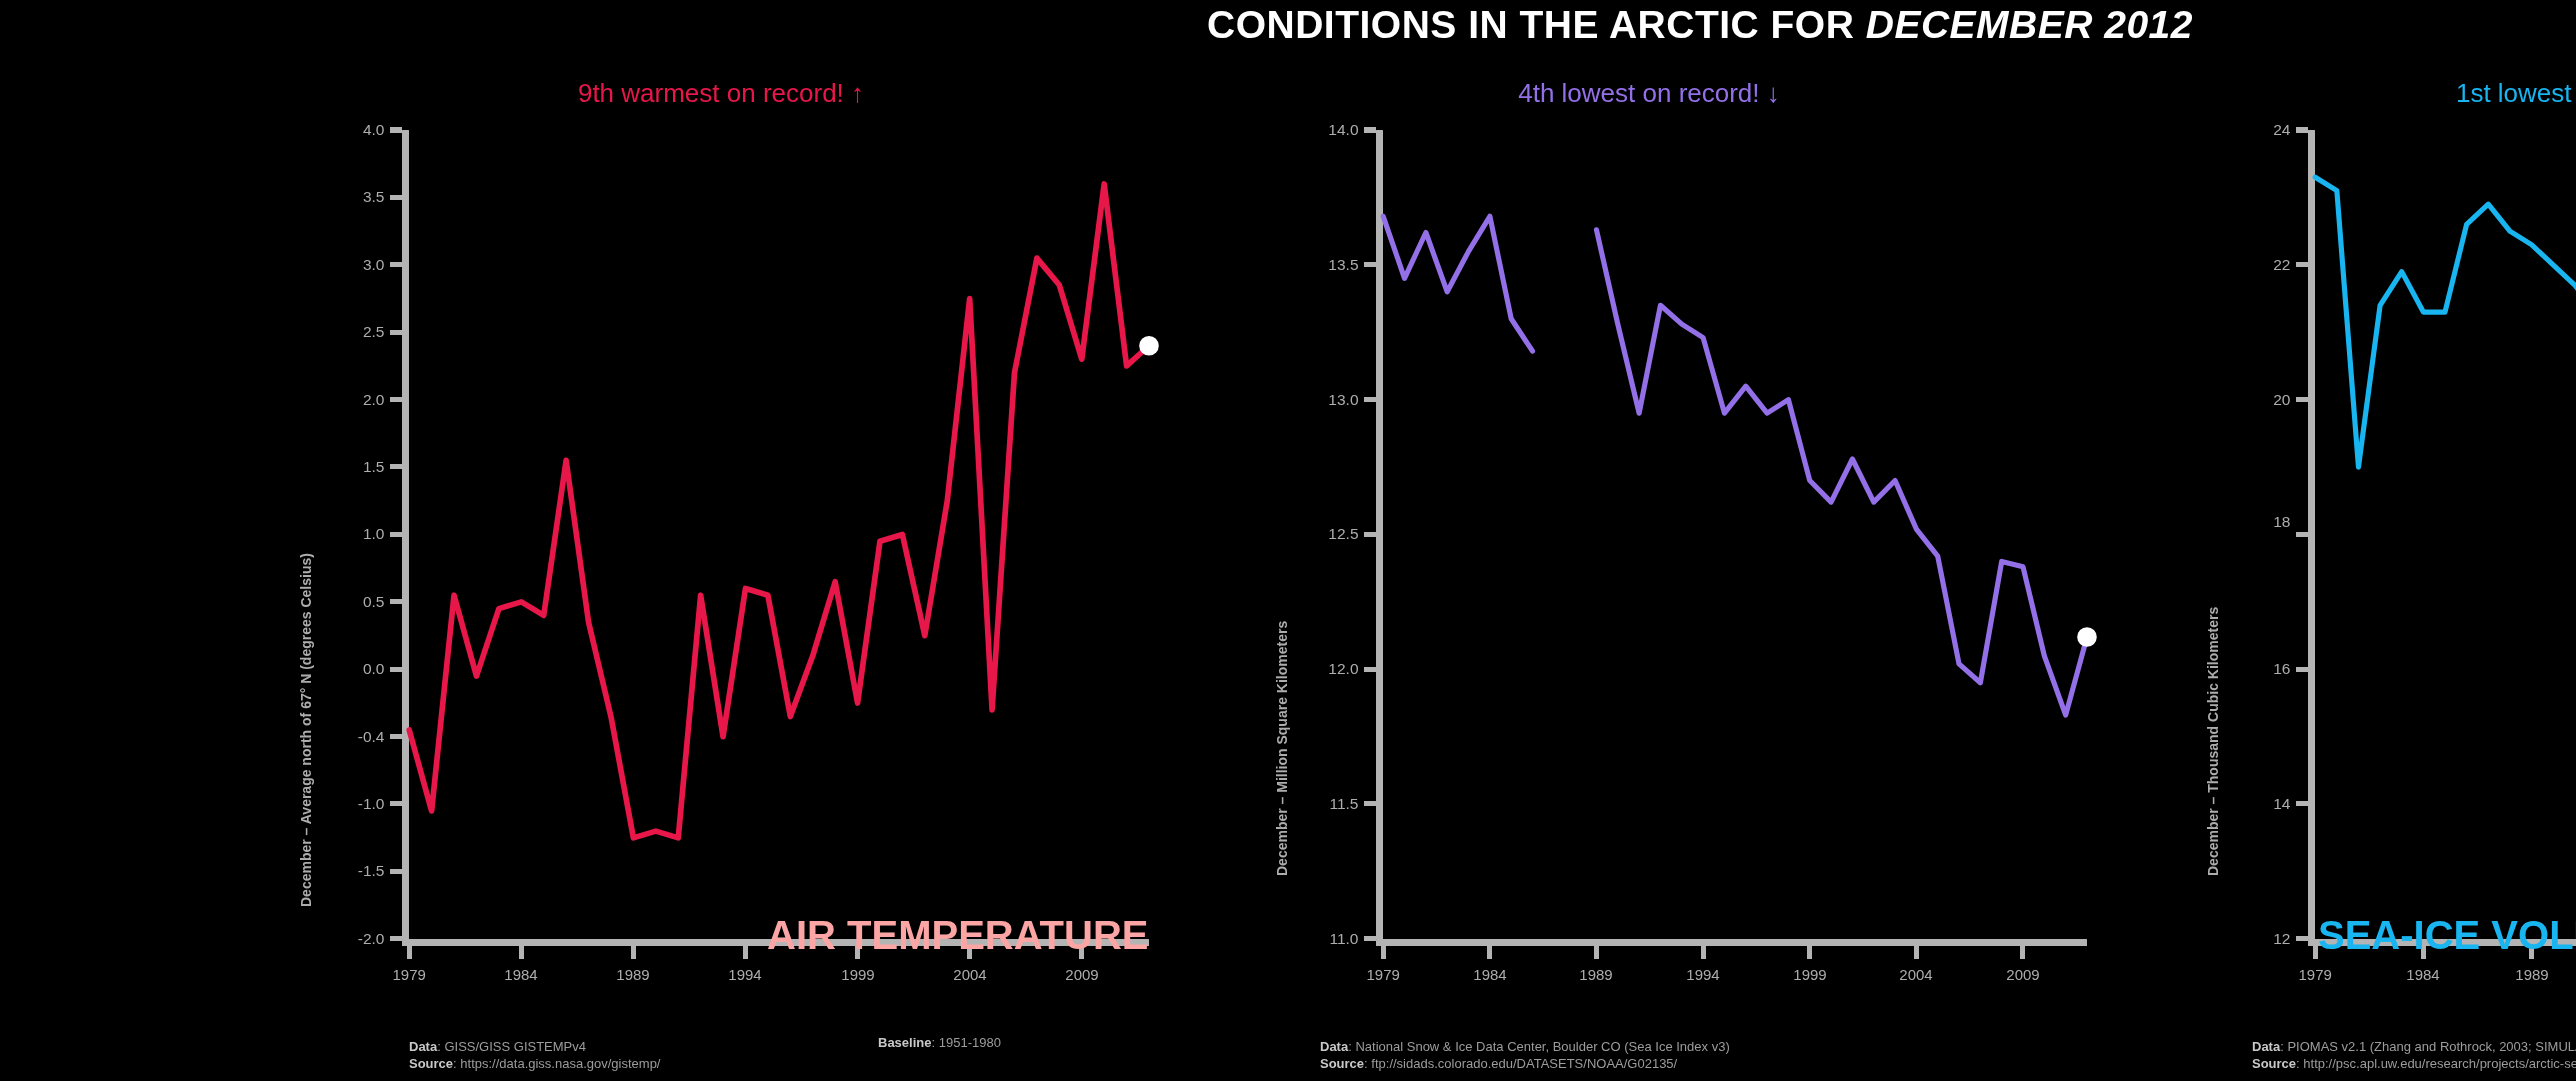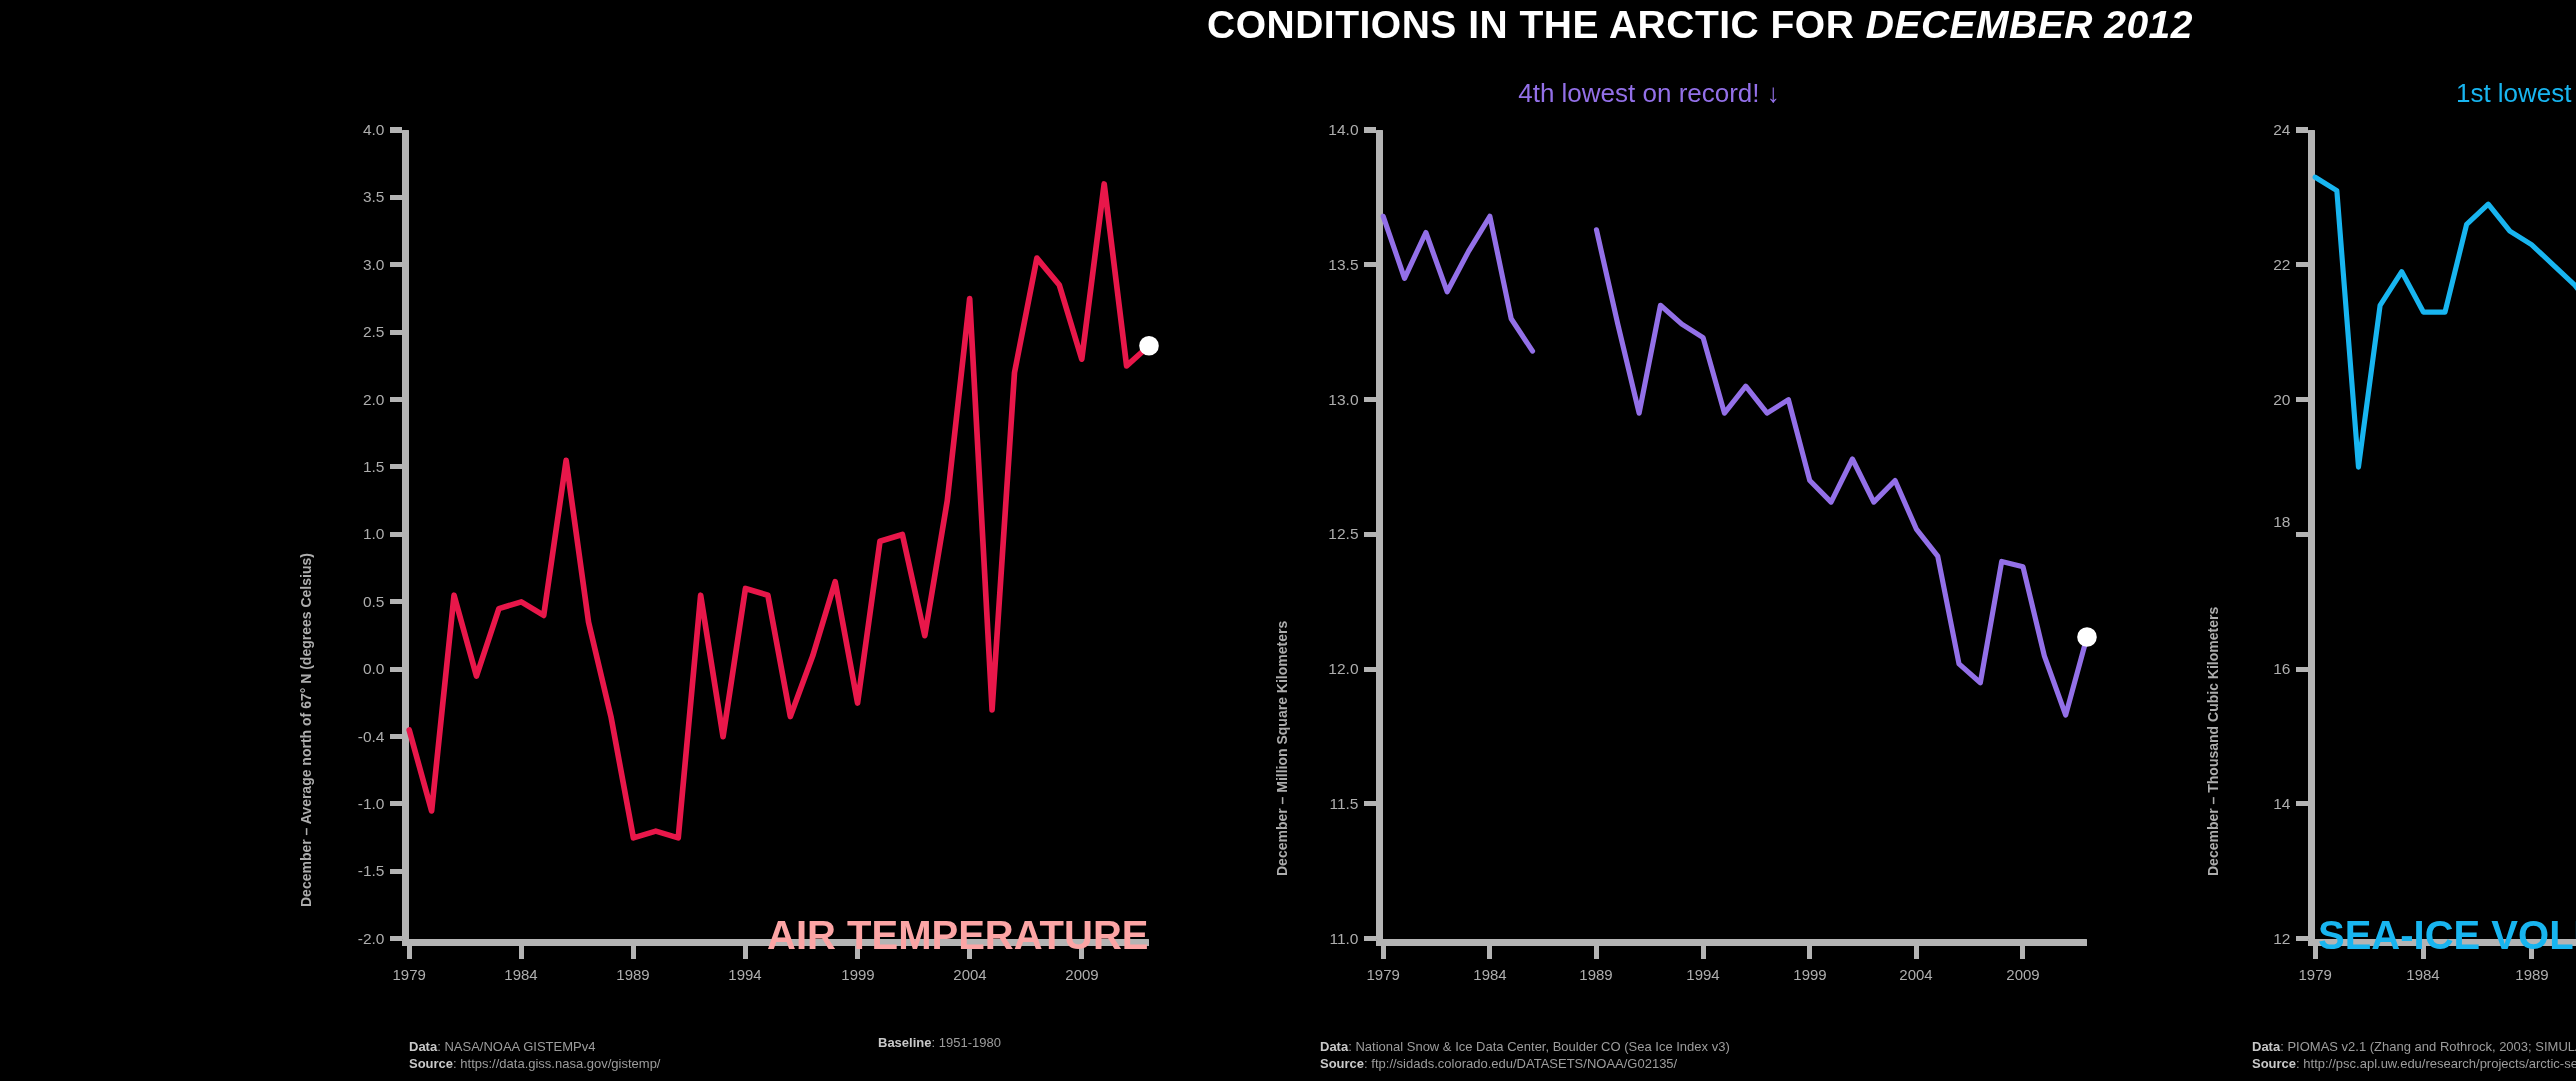--- a/index.html
+++ b/index.html
@@ -118,20 +118,21 @@
 </head>
 <body>
 
 <div id="root">
 
   <div class="main-title">
     <span>CONDITIONS IN THE ARCTIC FOR </span><span class="ital">DECEMBER 2012</span>
   </div>
 
   <div class="panel" id="panel-temp">
+    <div class="panel-headline">9th warmest on record! ↑</div>
     <div class="ylabel">December – Average north of 67° N (degrees Celsius)</div>
     <div class="plotbox">
       <div class="axis-spine-y"></div>
       <div class="axis-spine-x"></div>
       <div id="yt0">
           <div class="ytick" style="top: 806px;"></div>
           <div class="ytick-lab" style="top: 809px;">-2.0</div>
           <div class="ytick" style="top: 739px;"></div>
           <div class="ytick-lab" style="top: 741px;">-1.5</div>
           <div class="ytick" style="top: 671px;"></div>
@@ -173,21 +174,21 @@
           <div class="xtick" style="left: 677px;"></div>
           <div class="xtick-lab" style="left: 680px;">2009</div>
         </div>
       <svg class="series-svg" id="svg0" preserveAspectRatio="none" viewBox="0 0 1450 1570" width="747" height="809">
           <polyline points="14.0,1164.4 57.5,1321.4 101.0,902.8 144.5,1059.8 188.1,928.9 231.6,915.8 275.1,942.0 318.6,641.1 362.1,955.1 405.6,1138.3 449.2,1373.8 492.7,1360.7 536.2,1373.8 579.7,902.8 623.2,1177.5 666.7,889.7 710.2,902.8 753.8,1138.3 797.3,1020.5 840.8,876.6 884.3,1112.1 927.8,798.1 971.3,785.0 1014.8,981.3 1058.4,719.6 1101.9,327.1 1145.4,1125.2 1188.9,471.0 1232.4,248.6 1275.9,300.9 1319.5,444.8 1363.0,104.7 1406.5,457.9 1450.0,418.7" fill="none" stroke="#e8174a" stroke-width="11" stroke-linejoin="round" stroke-linecap="round"></polyline>
           <circle cx="1450.0" cy="418.7" r="19" fill="#ffffff"></circle>
         </svg>
     </div>
     <div class="panel-name">AIR TEMPERATURE</div>
     <div class="credit-block">
-      <div><b>Data</b>:<span> NASA/NOAA GISTEMPv4</span></div>
+      <div><b>Data</b>:<span> GISS/GISS GISTEMPv4</span></div>
       <div><b>Source</b>:<span> https://data.giss.nasa.gov/gistemp/</span></div>
     </div>
     <div class="baseline-note">
       <b>Baseline</b>:<span> 1951-1980</span>
     </div>
   </div>
 
   <div class="panel" id="panel-extent">
     <div class="panel-headline">4th lowest on record! ↓</div>
     <div class="ylabel">December – Million Square Kilometers</div>

